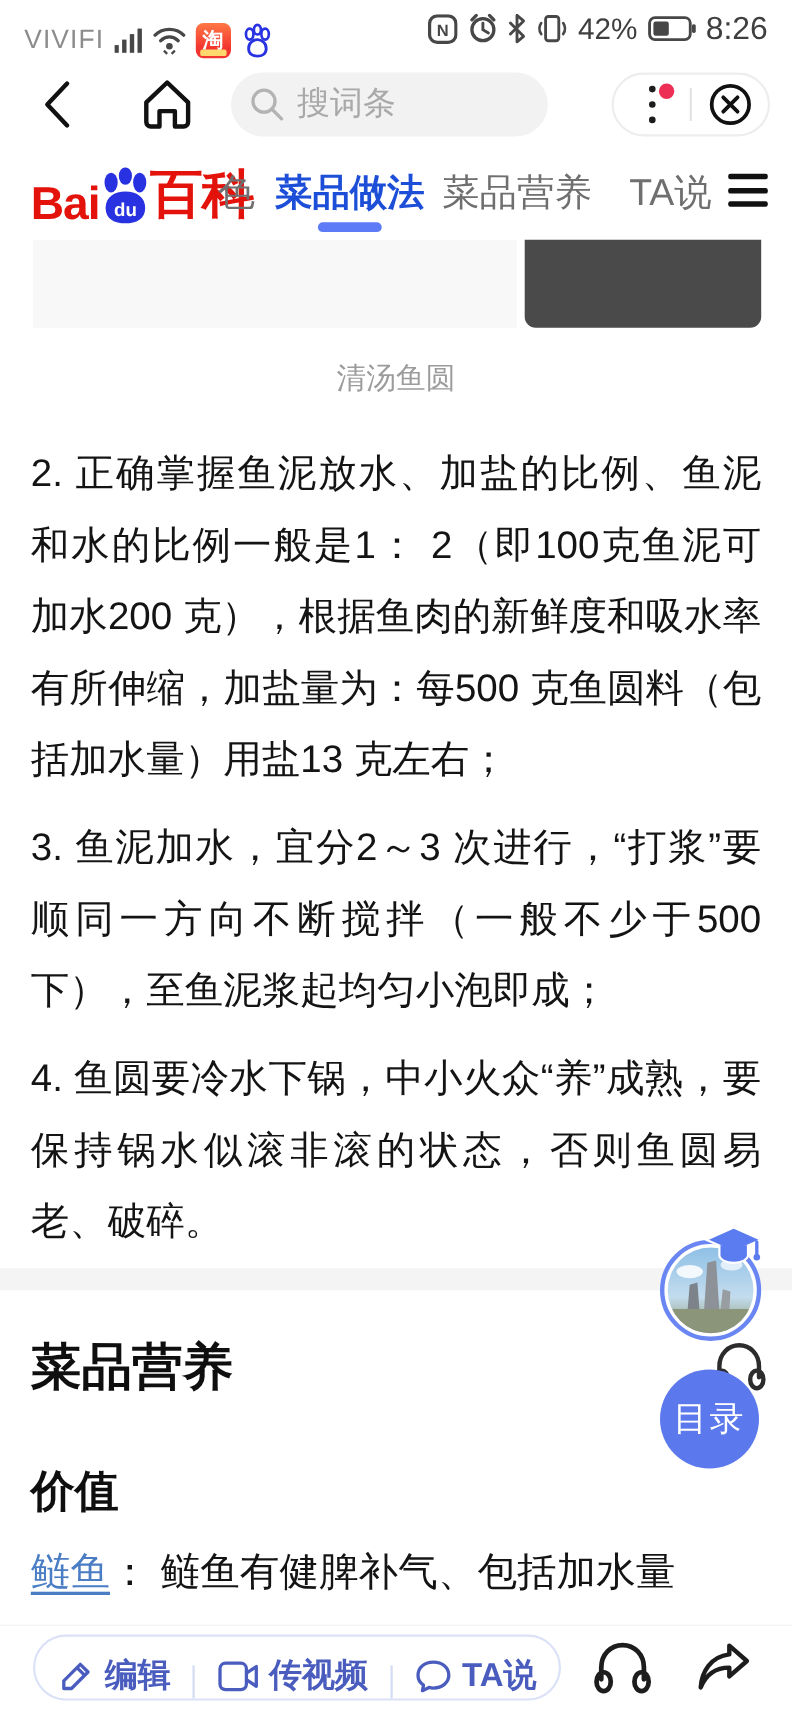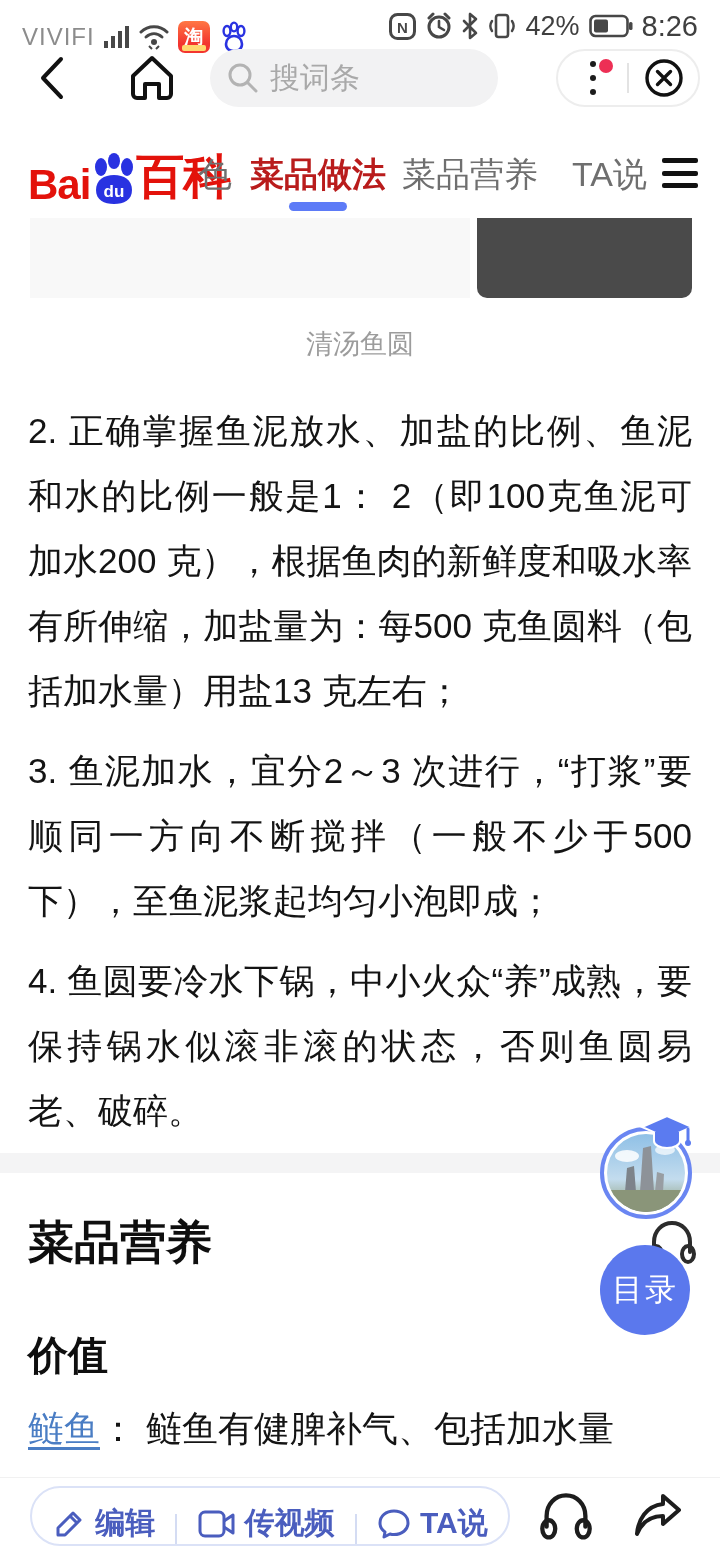--- a/index.html
+++ b/index.html
@@ -11,21 +11,21 @@
   .status-bar { position:absolute; top:0; left:0; width:720px; height:52px; display:flex; align-items:center; padding:0 22px; }
   .sb-left { display:flex; align-items:center; gap:9px;margin-top:22px; }
   .sb-right { margin-left:auto; display:flex; align-items:center; gap:9px; }
   .carrier { font-size:24px; color:#8c8c8c; letter-spacing:1px; }
   .sb-text { font-size:27px; color:#3f3f3f; }
   .sb-time { font-size:29px; color:#3f3f3f; }
   .appicon-taobao { width:32px; height:32px; border-radius:7px; background:linear-gradient(180deg,#ff7744 0%,#f3352f 70%); position:relative; display:flex; align-items:center; justify-content:center; color:#fff; font-size:19px; font-weight:bold; }
   .appicon-taobao .gold { position:absolute; bottom:2px; left:4px; right:4px; height:6px; background:#ffd76f; border-radius:2px; }
 
   
-  .browser-bar { position:absolute; top:40px; left:0; width:720px; height:76px; display:flex; align-items:center; }
+  .browser-bar { position:absolute; top:57px; left:0; width:720px; height:76px; display:flex; align-items:center; }
   .nav-btn { display:flex; align-items:center; justify-content:center; }
   .back-btn { position:absolute; left:28px; top:14px; width:48px; height:48px; }
   .home-btn { position:absolute; left:126px; top:14px; width:52px; height:48px; }
   .search-pill { position:absolute; left:210px; top:9px; width:288px; height:58px; background:#f2f2f3; border-radius:29px; display:flex; align-items:center; padding:0 16px; gap:10px; }
   .search-pill input { border:none; outline:none; background:transparent; font-size:30px; color:#333; width:180px; font-family:inherit; }
   .search-pill input::placeholder { color:#a9a9a9; }
   .menu-capsule { position:absolute; left:556px; top:9px; width:144px; height:58px; border:2px solid #ededed; border-radius:29px; background:#fff; display:flex; align-items:center; }
   .menu-half { flex:1; height:100%; display:flex; align-items:center; justify-content:center; position:relative; }
   .capsule-divider { width:2px; height:30px; background:#e3e3e3; }
   .dots { position:relative; width:10px; height:34px; }
@@ -34,21 +34,21 @@
   .red-badge { position:absolute; top:8px; right:14px; width:14px; height:14px; border-radius:50%; background:#ed2f55; }
 
   
   .baike-header { position:absolute; top:128px; left:0; width:720px; height:90px; background:#fff; }
   .logo { position:absolute; left:28px; top:17px; display:flex; align-items:flex-end; }
   .logo-bai { font-size:42px; font-weight:bold; color:#e3120b; letter-spacing:-1px; }
   .logo-paw { margin:0 -4px 2px -2px; position:relative; top:4px; }
   .logo-baike { font-size:48px; font-weight:bold; color:#e3120b; letter-spacing:-1px; }
   .tab { position:absolute; top:24px; font-size:34px; color:#6f6f6f; white-space:nowrap; }
   .tab.partial { left:198px; }
-  .tab.active { color:#b91c1c; font-weight:600; }
+  .tab.active { color:#1d4ed8; font-weight:600; }
   .tab-underline { position:absolute; left:289px; top:74px; width:58px; height:9px; border-radius:5px; background:#5d7bf7; }
   .hamburger { position:absolute; right:22px; top:30px; width:36px; height:30px; display:flex; flex-direction:column; justify-content:space-between; }
   .hamburger i { display:block; height:5px; border-radius:2px; background:#111; }
 
   
   .gallery-left { position:absolute; left:30px; top:218px; width:440px; height:80px; background:#f8f8f8; }
   .gallery-right { position:absolute; left:477px; top:218px; width:215px; height:80px; background:#4a4a4a; border-radius:0 0 10px 10px; }
   .caption { position:absolute; left:0; top:326px; width:720px; text-align:center; font-size:27px; color:#9c9c9c; }
 
   

